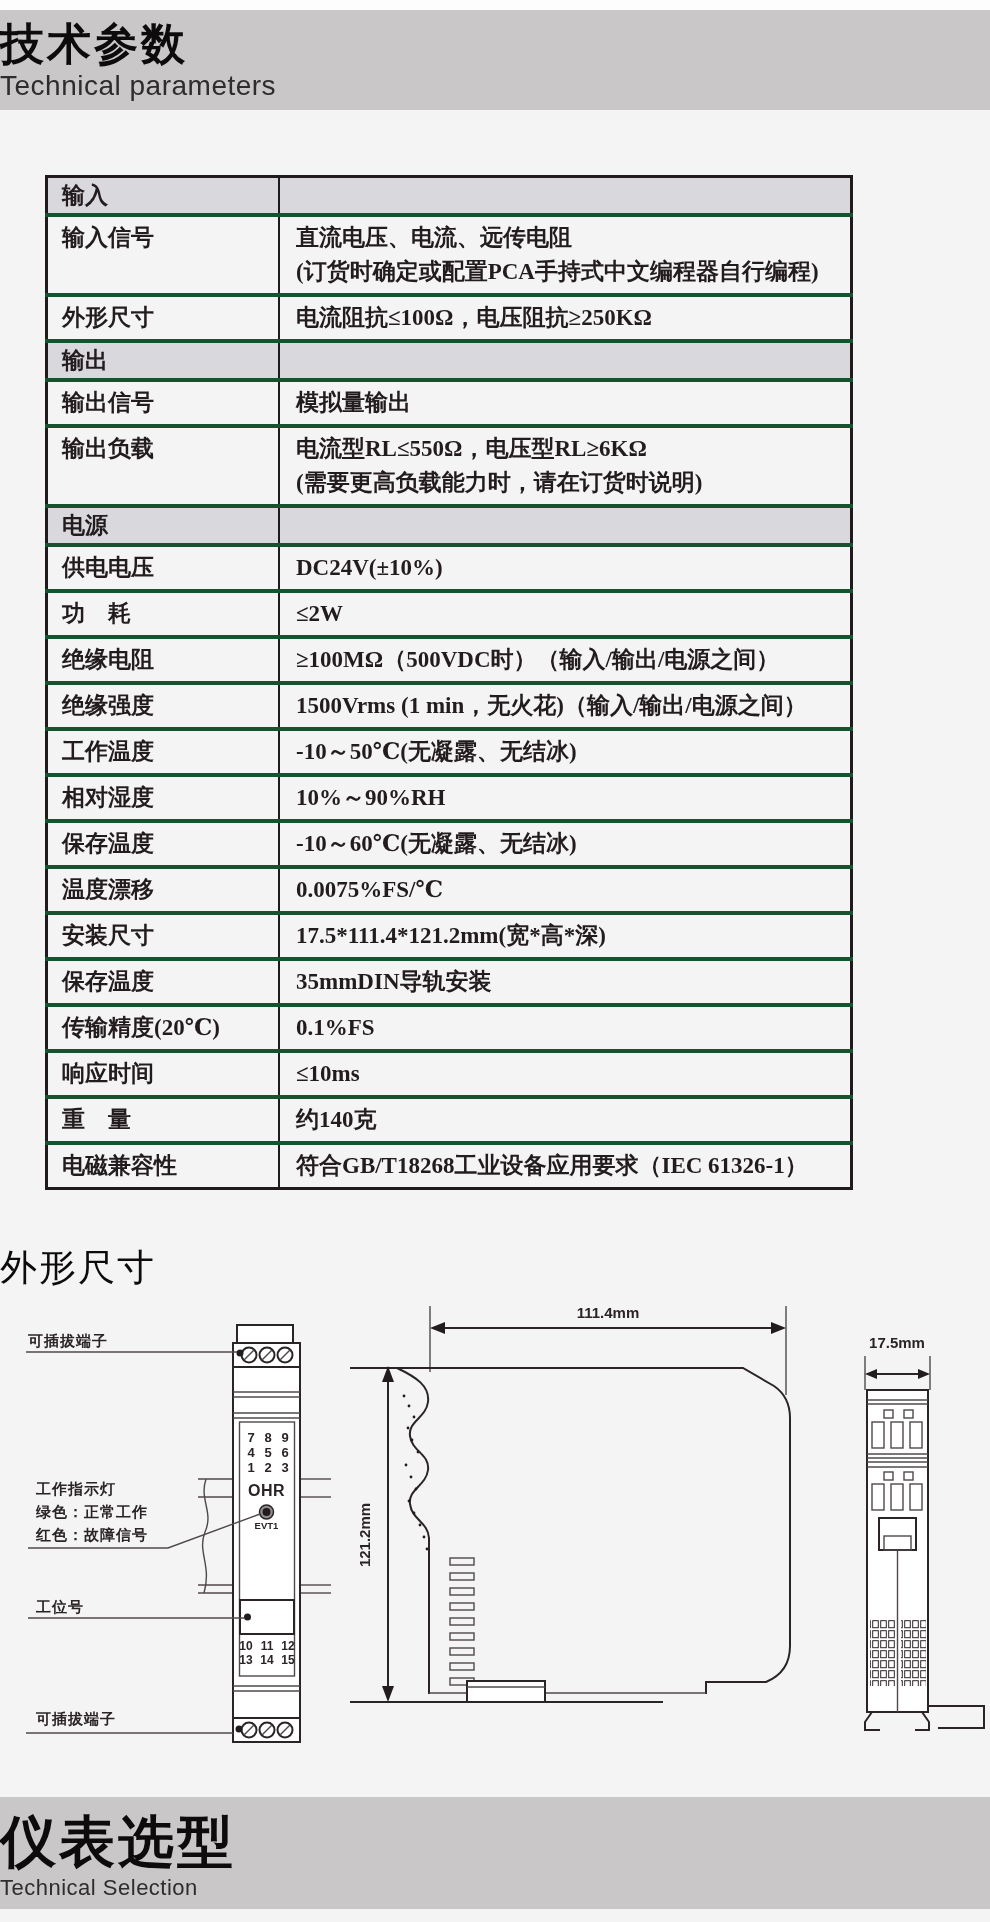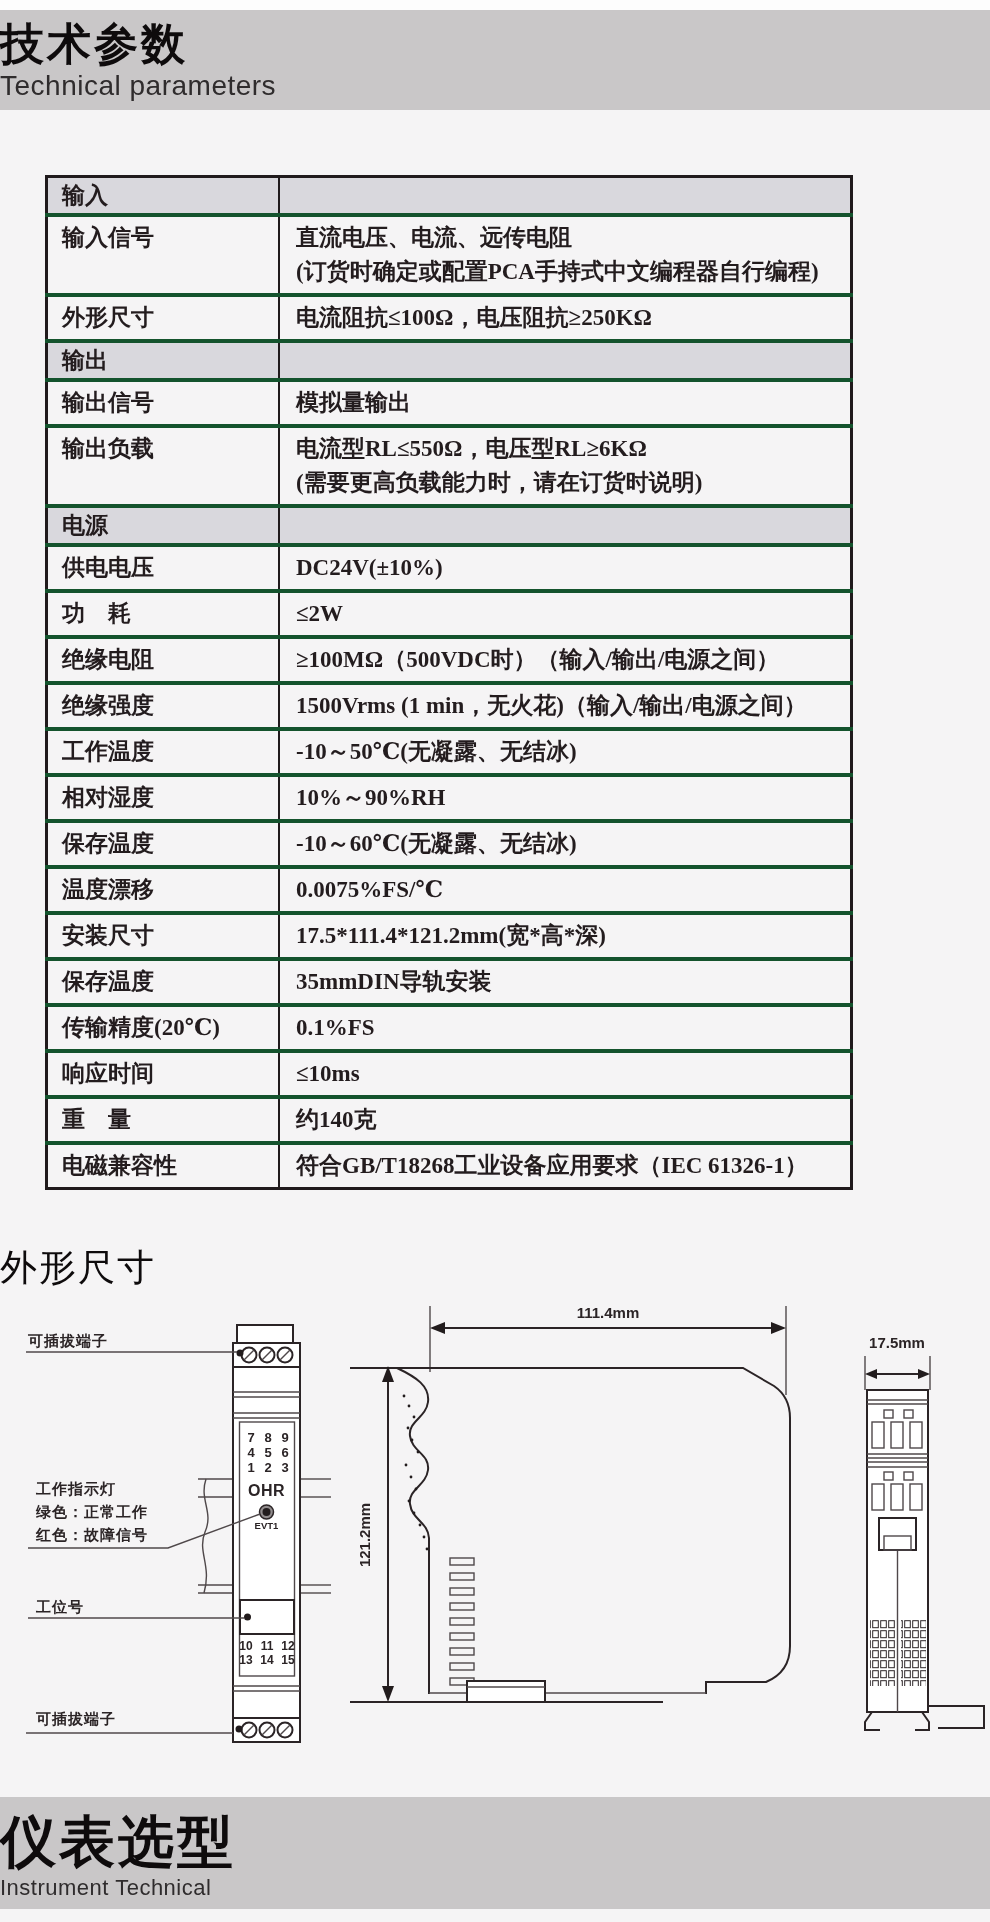--- a/index.html
+++ b/index.html
@@ -376,14 +376,14 @@
       <path d="M872,412 L865,422 L865,430 L880,430"></path>
       <path d="M922,412 L929,422 L929,430 L915,430"></path>
       <polyline points="928,406 984,406 984,428 938,428"></polyline>
     </g>
   </g>
 </svg>
 </div>
 
 <div class="bar bar-bottom">
   <div class="cn">仪表选型</div>
-  <div class="en">Instrument Technical</div>
+  <div class="en">Technical Selection</div>
 </div>
 
 </body></html>

